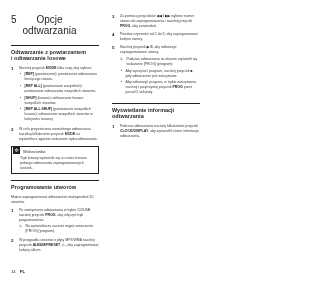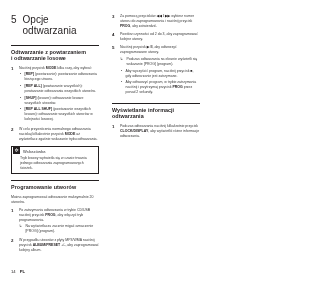--- a/index.html
+++ b/index.html
@@ -47,20 +47,21 @@
     font-size: 10px;
     line-height: 11px;
     color: #231f20;
     font-weight: 400;
   }
   .chapter-title {
     font-size: 10px;
     line-height: 11px;
     color: #231f20;
     font-weight: 400;
+    text-align: center;
   }
 
   
   .section {
     border-top: 0.8px solid #231f20;
     padding-top: 3px;
     margin-top: 6px;
     margin-bottom: 4px;
   }
   .section-title {

